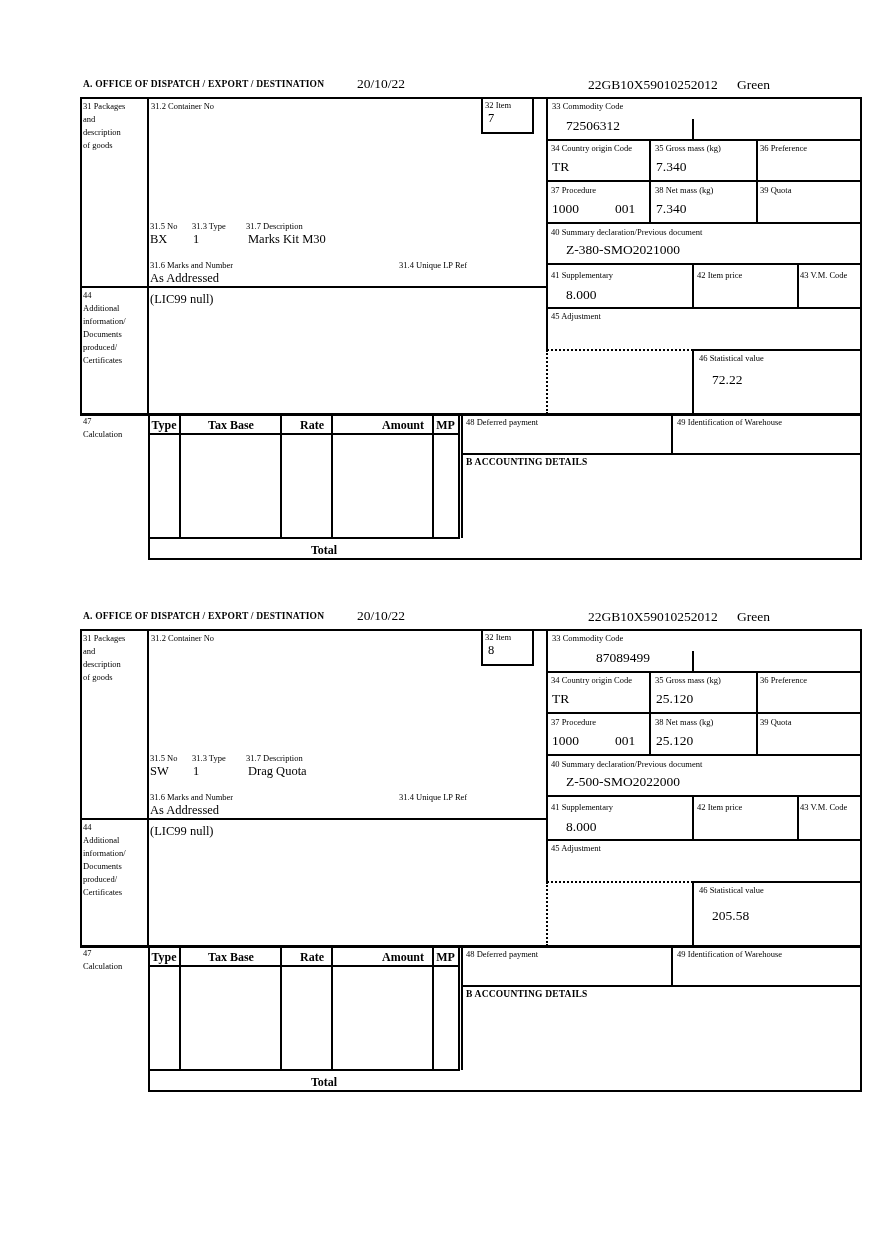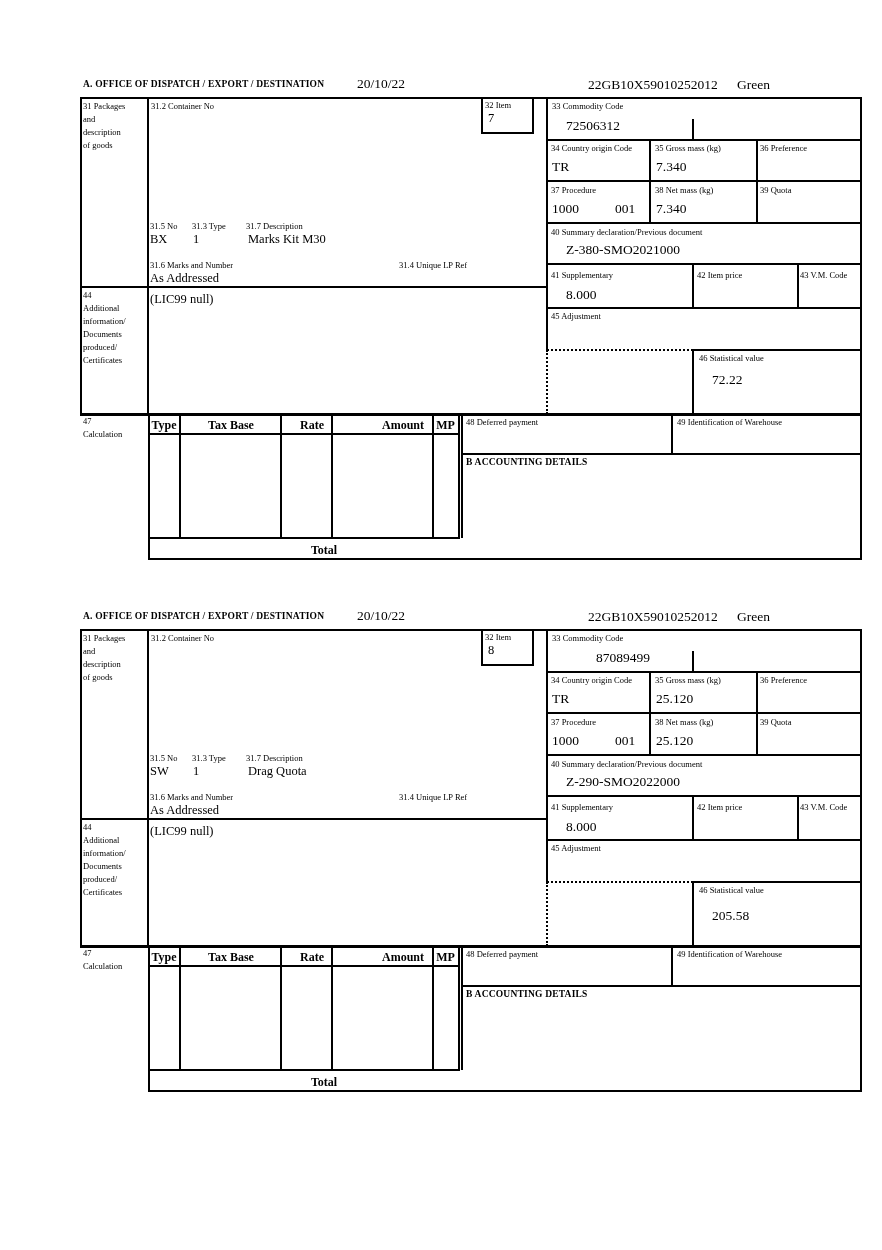--- a/index.html
+++ b/index.html
@@ -211,21 +211,21 @@
     <span class="val" style="left:656px; top:83px;">25.120</span>
 
     <span class="lbl" style="left:551px; top:109px;">37 Procedure</span>
     <span class="lbl" style="left:655px; top:109px;">38 Net mass (kg)</span>
     <span class="lbl" style="left:760px; top:109px;">39 Quota</span>
     <span class="val" style="left:552px; top:125px;">1000</span>
     <span class="val" style="left:615px; top:125px;">001</span>
     <span class="val" style="left:656px; top:125px;">25.120</span>
 
     <span class="lbl" style="left:551px; top:151px;">40 Summary declaration/Previous document</span>
-    <span class="val" style="left:566px; top:166px;">Z-290-SMO2022000</span>
+    <span class="val" style="left:566px; top:166px;">Z-500-SMO2022000</span>
 
     <span class="lbl" style="left:551px; top:194px;">41 Supplementary</span>
     <span class="lbl" style="left:697px; top:194px;">42 Item price</span>
     <span class="lbl" style="left:800px; top:194px;">43 V.M. Code</span>
     <span class="val" style="left:566px; top:211px;">8.000</span>
 
     <span class="lbl" style="left:150px; top:145px;">31.5 No</span>
     <span class="lbl" style="left:192px; top:145px;">31.3 Type</span>
     <span class="lbl" style="left:246px; top:145px;">31.7 Description</span>
     <span class="val-sm" style="left:150px; top:156px;">SW</span>

